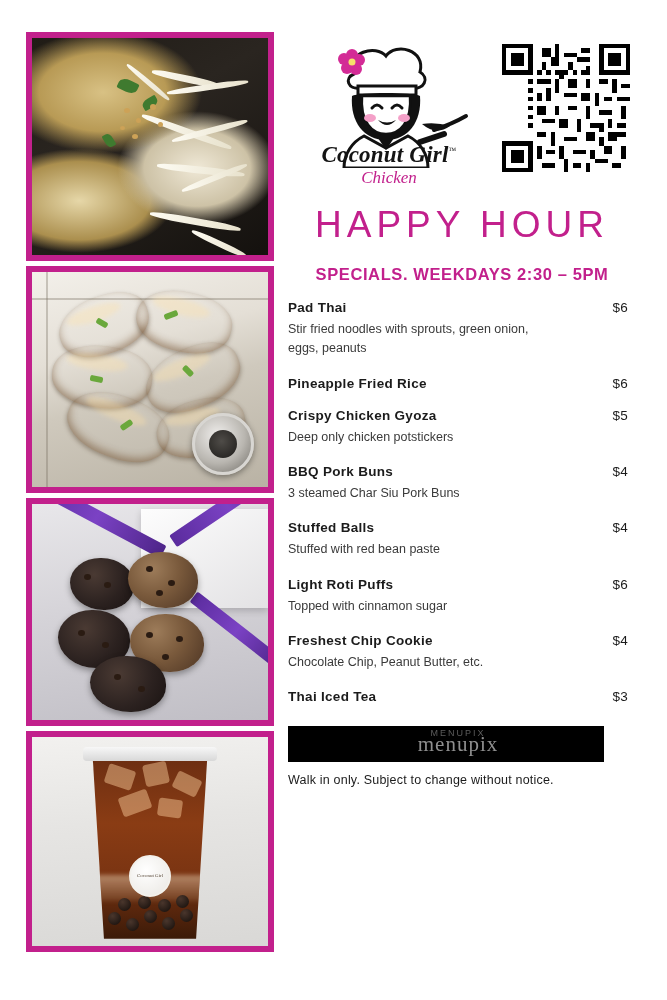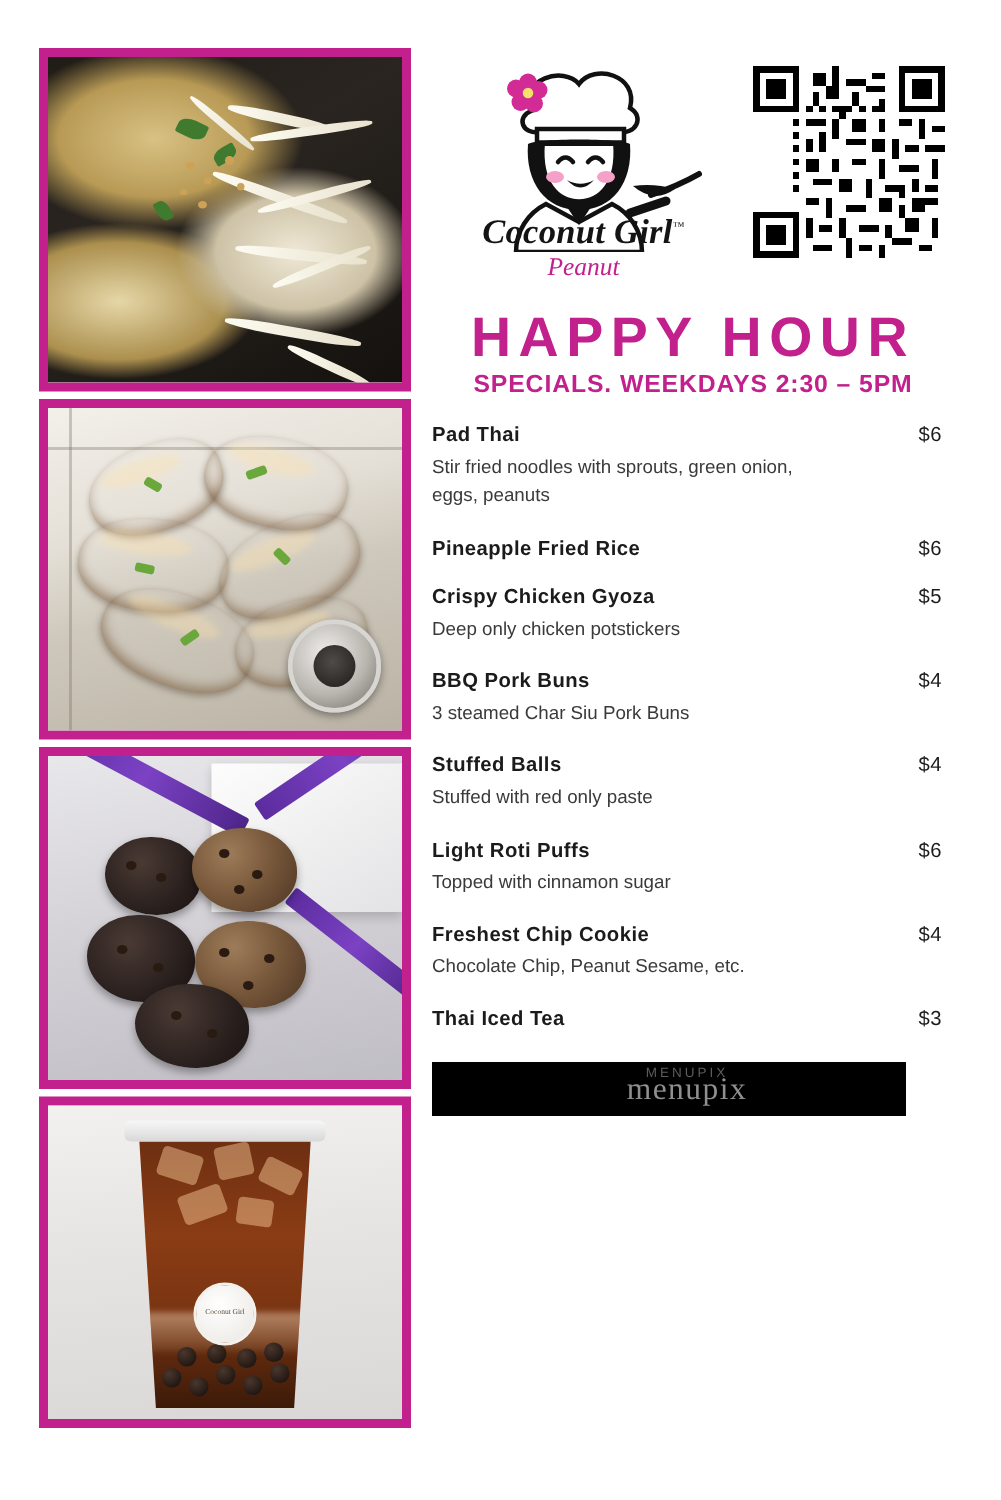--- a/index.html
+++ b/index.html
@@ -245,28 +245,28 @@
     right: 6px; top: 14px;
     width: 128px; height: 128px;
     background: #fff;
   }
   .qr svg { display: block; }
 
   
   .hh-title {
     margin-top: 6px;
     font-size: 37px;
-    font-weight: bold;
+    font-weight: normal;
     letter-spacing: 5px;
     color: #c2208c;
     text-align: center;
     line-height: 1.05;
   }
   .hh-sub {
-    margin-top: 2px;
+    margin-top: 20px;
     font-size: 16.5px;
     font-weight: bold;
     letter-spacing: .6px;
     color: #c2208c;
     text-align: center;
   }
 
   
   .menu {
     margin-top: 16px;
@@ -485,21 +485,21 @@
           <path d="M70 98 C58 104, 50 116, 50 130 L134 130 C134 116, 126 104, 114 98 L92 110 Z" fill="#ffffff" stroke="#111" stroke-width="3"></path>
           <path d="M84 100 L92 112 L100 100 L96 96 L88 96 Z" fill="#111"></path>
 
           <path d="M126 104 L150 96" stroke="#111" stroke-width="6" stroke-linecap="round"></path>
           <path d="M140 92 q18 -6 32 -14" stroke="#111" stroke-width="4" fill="none" stroke-linecap="round"></path>
           <path d="M128 86 q14 12 28 2 q-14 -4 -28 -2 Z" fill="#111"></path>
         </svg>
         <div class="logo-name">
           <span>Coconut Girl</span><span class="logo-tm">™</span>
         </div>
-        <div class="logo-sub">Peanut</div>
+        <div class="logo-sub">Chicken</div>
       </div>
 
       <div class="qr">
         <svg width="128" height="128" viewBox="0 0 29 29" shape-rendering="crispEdges">
           <rect width="29" height="29" fill="#ffffff"></rect>
           <g fill="#000000">
 
             <rect x="0" y="0" width="7" height="1"></rect>
               <rect x="0" y="6" width="7" height="1"></rect>
             <rect x="0" y="0" width="1" height="7"></rect>
@@ -627,49 +627,50 @@
           <span class="menu-price">$4</span>
         </div>
         <div class="menu-desc">3 steamed Char Siu Pork Buns</div>
       </div>
 
       <div class="menu-item">
         <div class="menu-top">
           <span class="menu-name">Stuffed Balls</span>
           <span class="menu-price">$4</span>
         </div>
-        <div class="menu-desc">Stuffed with red only paste</div>
+        <div class="menu-desc">Stuffed with red bean paste</div>
       </div>
 
       <div class="menu-item">
         <div class="menu-top">
           <span class="menu-name">Light Roti Puffs</span>
           <span class="menu-price">$6</span>
         </div>
         <div class="menu-desc">Topped with cinnamon sugar</div>
       </div>
 
       <div class="menu-item">
         <div class="menu-top">
           <span class="menu-name">Freshest Chip Cookie</span>
           <span class="menu-price">$4</span>
         </div>
-        <div class="menu-desc">Chocolate Chip, Peanut Sesame, etc.</div>
+        <div class="menu-desc">Chocolate Chip, Peanut Butter, etc.</div>
       </div>
 
       <div class="menu-item" style="margin-bottom:22px">
         <div class="menu-top">
           <span class="menu-name">Thai Iced Tea</span>
           <span class="menu-price">$3</span>
         </div>
       </div>
 
     </div>
 
     <div class="wm-bar">
       <span class="wm-ghost">MENUPIX</span>
       <span class="wm-text">menupix</span>
       <span class="wm-right"></span>
     </div>
 
+    <div class="footnote">Walk in only. Subject to change without notice.</div>
 
   </div>
 </div>
 
 </body></html>

